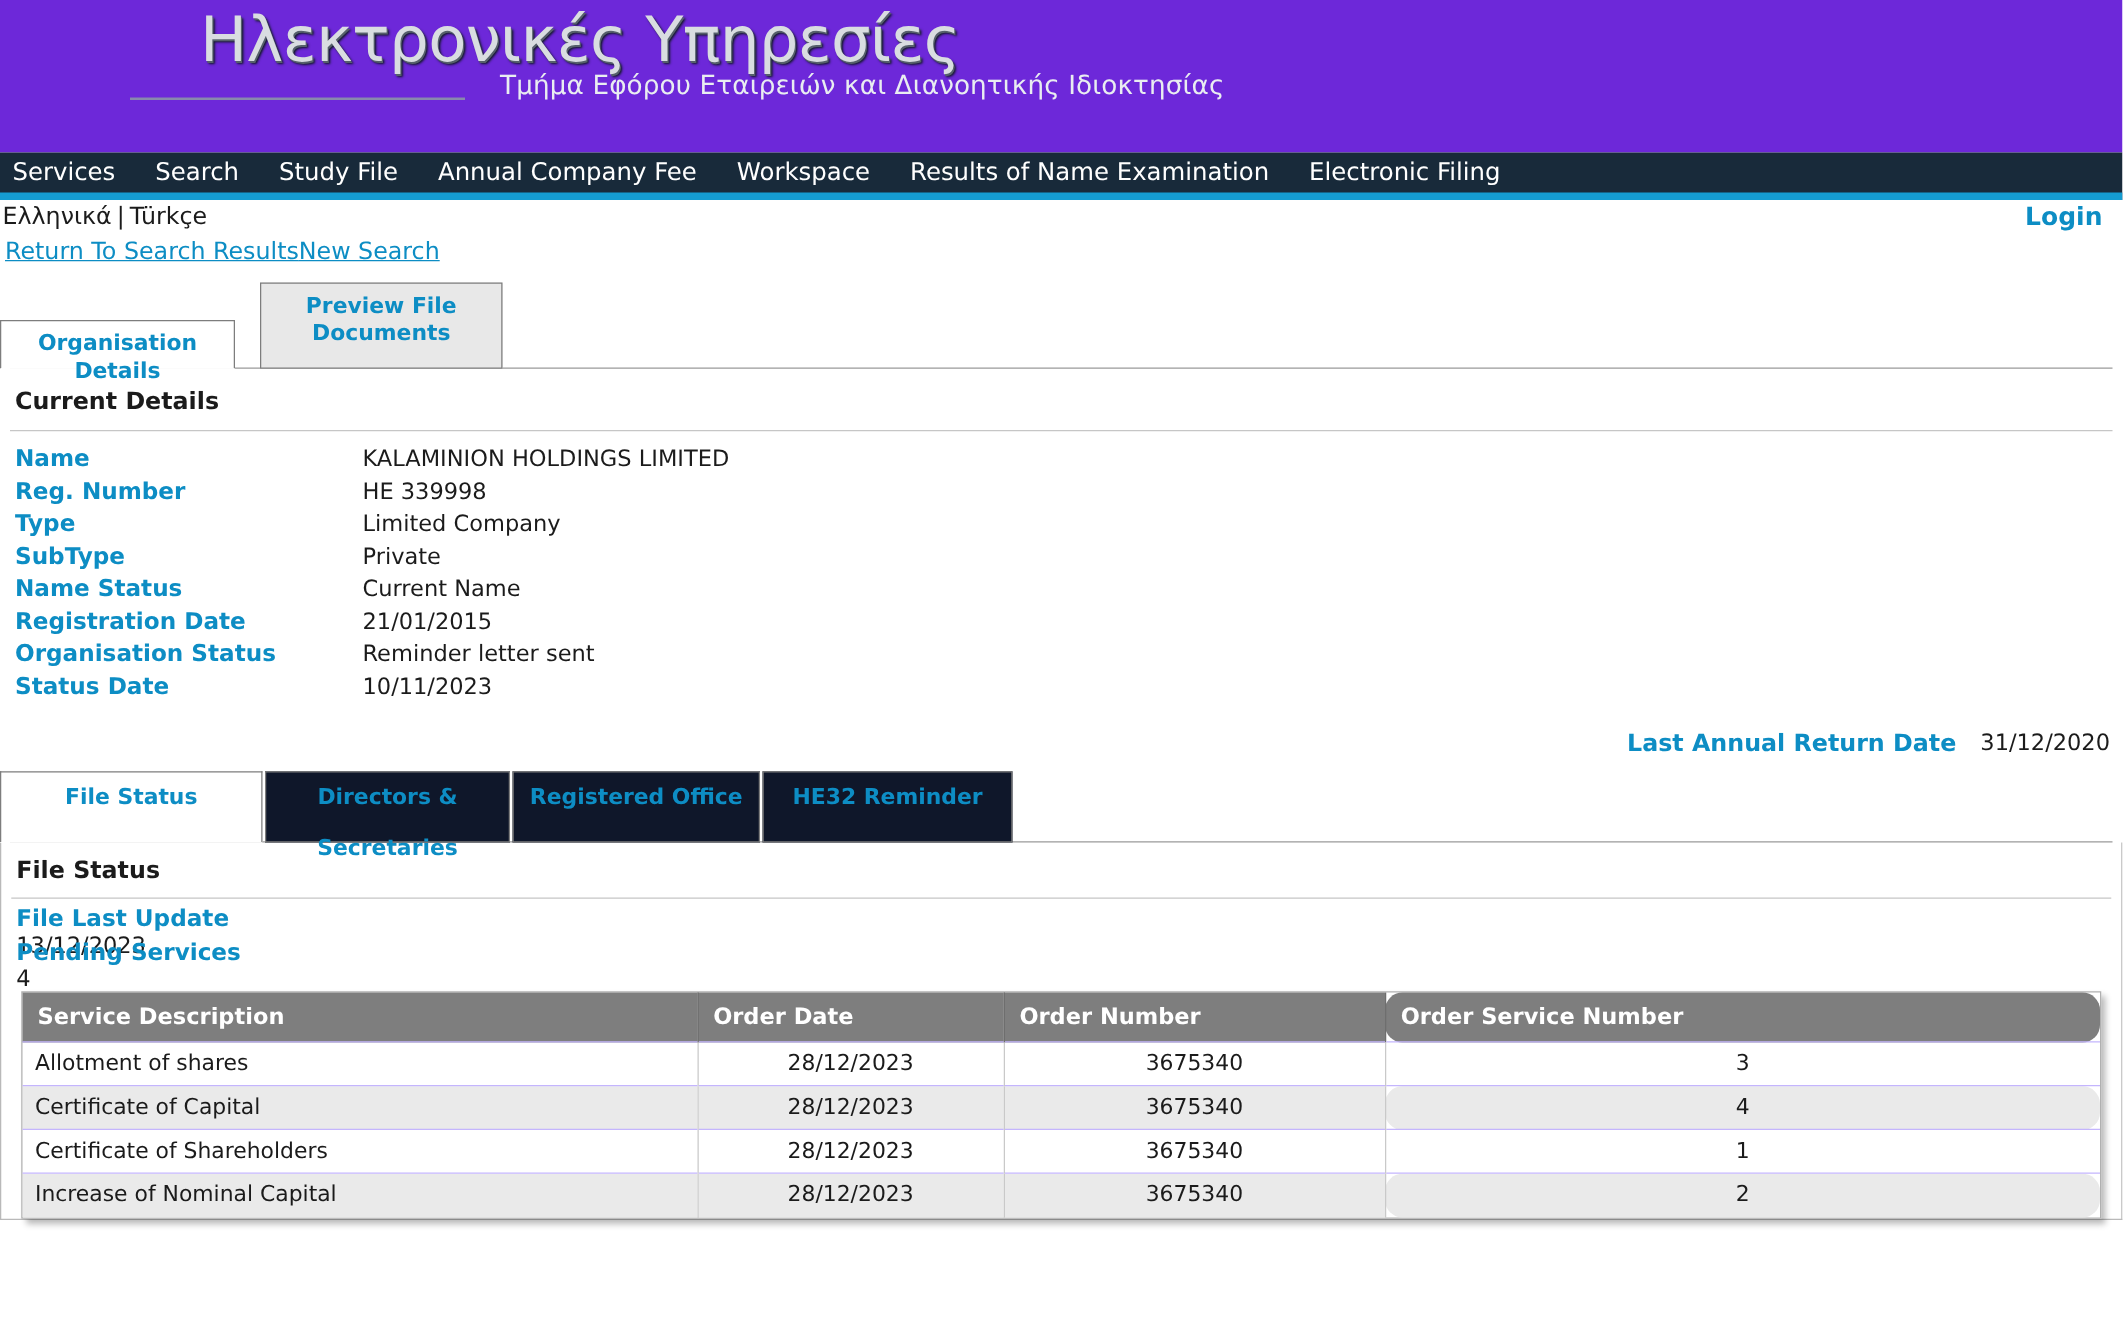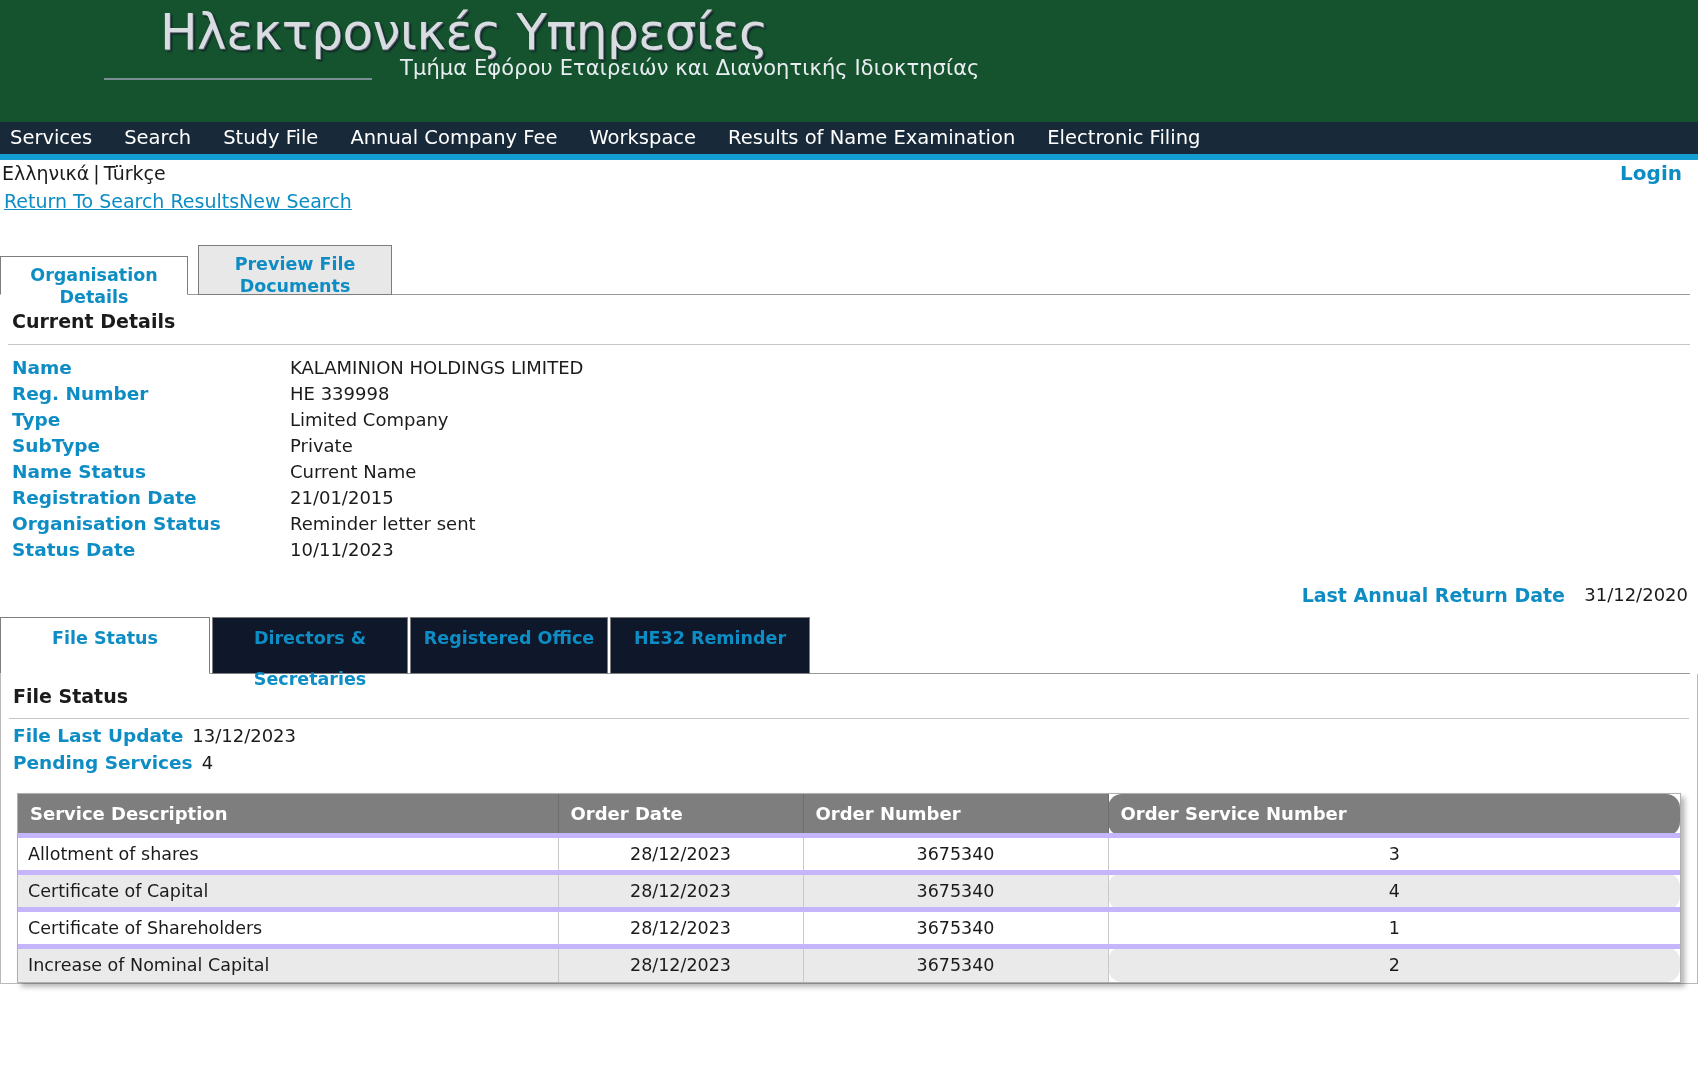--- a/index.html
+++ b/index.html
@@ -8,21 +8,21 @@
     width: 1698px; height: 1066px;
     overflow: hidden;
     background: #ffffff;
     font-family: "DejaVu Sans", sans-serif;
   }
 
   
   .masthead {
     position: relative;
     height: 122px;
-    background: #14532d;
+    background: #6d28d9;
     overflow: hidden;
   }
   .logo-wrap {
     position: absolute;
     left: 160px;
     top: 0px;
     width: 900px;
   }
   .logo-title {
     font-family: "DejaVu Sans", sans-serif;
@@ -146,21 +146,21 @@
     cursor: pointer;
     padding-top: 8px;
   }
   .otab.active {
     background: #ffffff;
     border-bottom: 1px solid #ffffff;
     z-index: 3;
     margin-top: 40px;
   }
   .otab1 { left: -8px; width: 188px; height: 39px; }
-  .otab2 { left: 190px; width: 194px; height: 50px; }
+  .otab2 { left: 200px; width: 194px; height: 69px; }
 
   
   .section-title {
     font-size: 19px;
     font-weight: bold;
     color: #1b1b1b;
     padding: 15px 0 12px 4px;
     border-bottom: 1px solid #c6c6c6;
   }
   .details {
@@ -249,24 +249,25 @@
   }
   .fs-title {
     font-size: 19px;
     font-weight: bold;
     color: #1b1b1b;
     padding: 11px 0 11px 4px;
     border-bottom: 1px solid #c6c6c6;
   }
   .fs-row {
     display: flex;
-    align-items: center;
+    align-items: flex-start;
     height: 27px;
     padding-top: 6px;
     padding-left: 4px;
+    flex-direction: column;
   }
   .fs-row:first-of-type { padding-top: 11px; }
   .fs-label {
     font-size: 18.5px;
     font-weight: bold;
     color: #0d8dc4;
     margin-right: 9px;
   }
   .fs-value {
     font-size: 18px;
@@ -295,21 +296,21 @@
     height: 38px;
     border-right: 1px solid #6e6e6e;
     white-space: nowrap;
   }
   table.svc thead th:last-child { border-right: none; }
   table.svc tbody td {
     font-size: 17.5px;
     color: #1b1b1b;
     height: 35px;
     padding: 6px 10px;
-    border-top: 5px solid #c4b5fd;
+    border-top: 1px solid #c4b5fd;
     border-right: 1px solid #c9c9c9;
     overflow: hidden;
     white-space: nowrap;
   }
   table.svc tbody td:last-child { border-right: none; }
   table.svc tbody tr:nth-child(even) td { background: #eaeaea; }
   table.svc tbody tr:nth-child(odd) td { background: #ffffff; }
   .c-desc { width: 540px; text-align: left; }
   .c-date { width: 245px; text-align: center; }
   .c-num  { width: 305px; text-align: center; }

